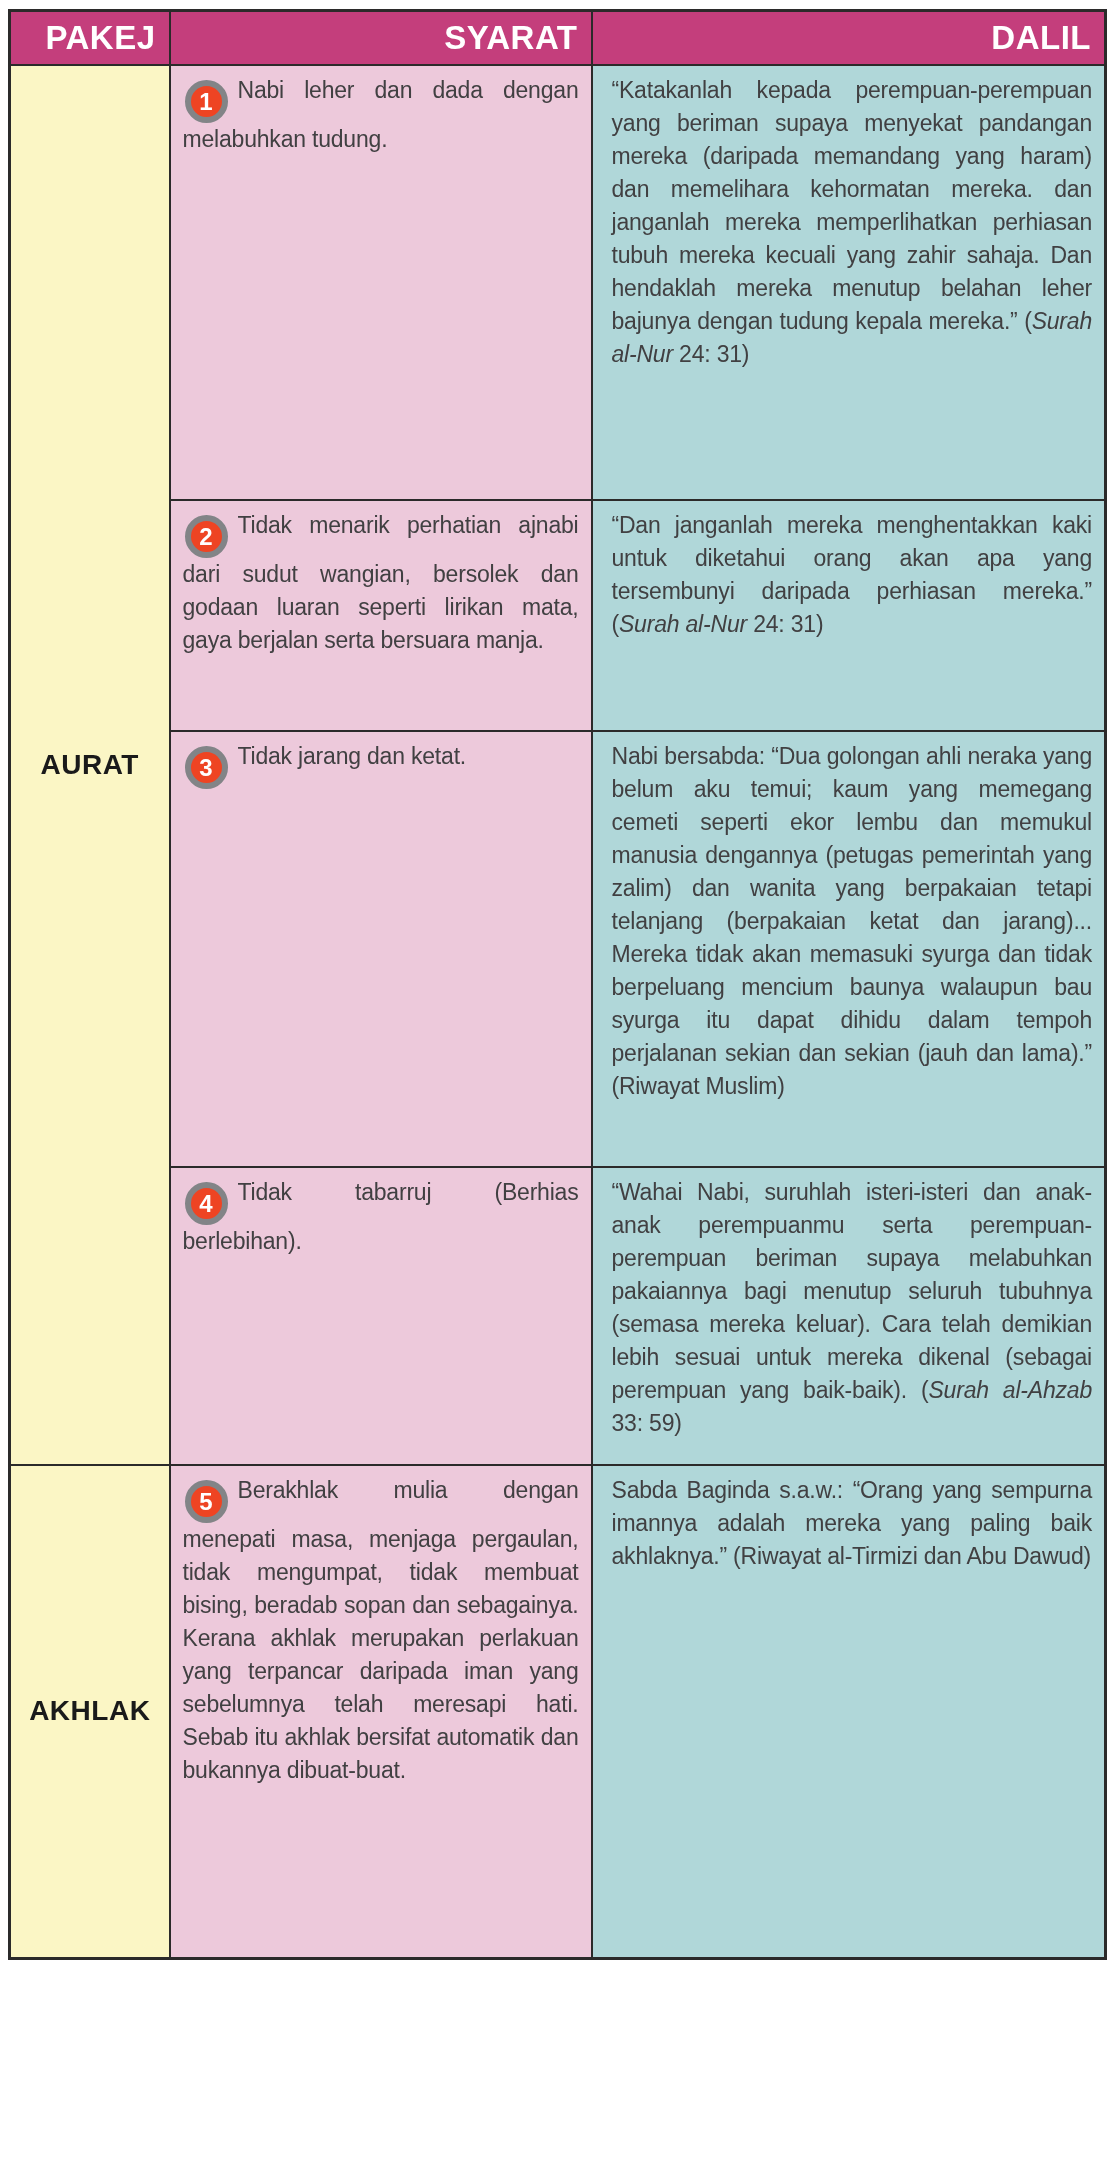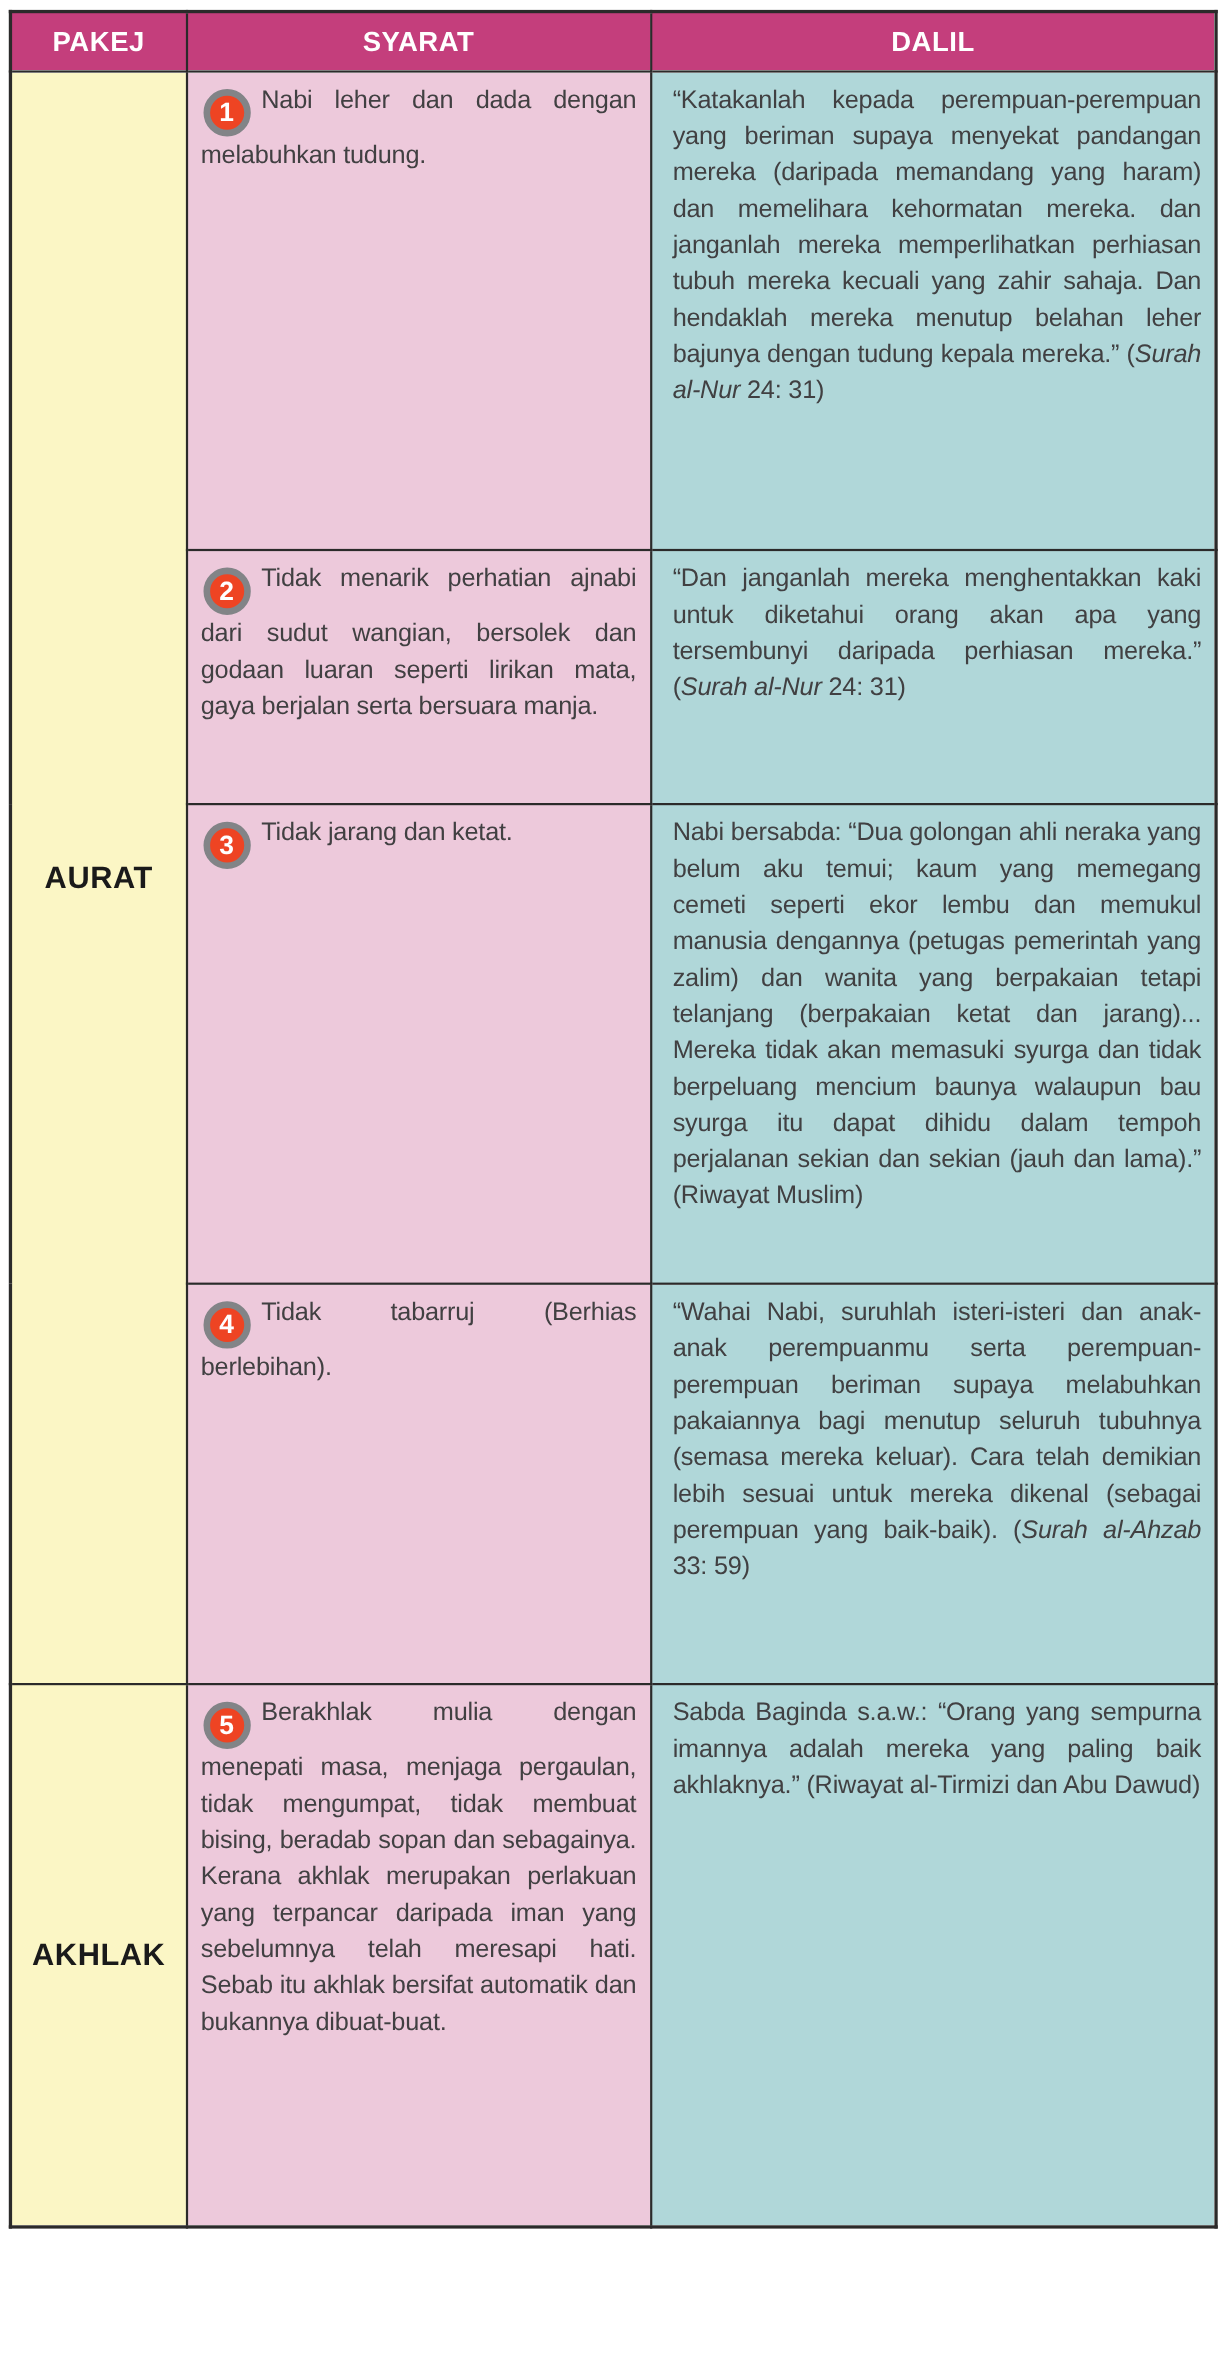--- a/index.html
+++ b/index.html
@@ -33,23 +33,23 @@
   col.c3{width:514px;}
   th,td{
     border:2px solid var(--border);
     vertical-align:top;
     padding:8px 12px;
     overflow:hidden;
   }
   thead th{
     background:var(--header-bg);
     color:var(--header-text);
-    font-size:25px;
+    font-size:33px;
     font-weight:bold;
-    text-align:center;
+    text-align:right;
     padding:6px 13px;
     letter-spacing:.5px;
     height:40px;
     vertical-align:middle;
   }
   td.pakej{
     background:var(--pakej-bg);
     vertical-align:middle;
     text-align:center;
     font-weight:bold;
@@ -80,21 +80,21 @@
     font-weight:bold;
     font-size:24px;
     margin:2px 10px 0 2px;
     vertical-align:-12px;
     letter-spacing:0;
   }
   em{font-style:italic;}
   tr.r1{height:435px;}
   tr.r2{height:231px;}
   tr.r3{height:436px;}
-  tr.r4{height:364px;margin-top:24px;}
+  tr.r4{height:298px;margin-top:24px;}
   tr.r5{height:493px;}
 </style>
 </head>
 <body>
 
 <div class="page">
   <table class="main">
     <colgroup>
         <col class="c1">
         <col class="c2">

